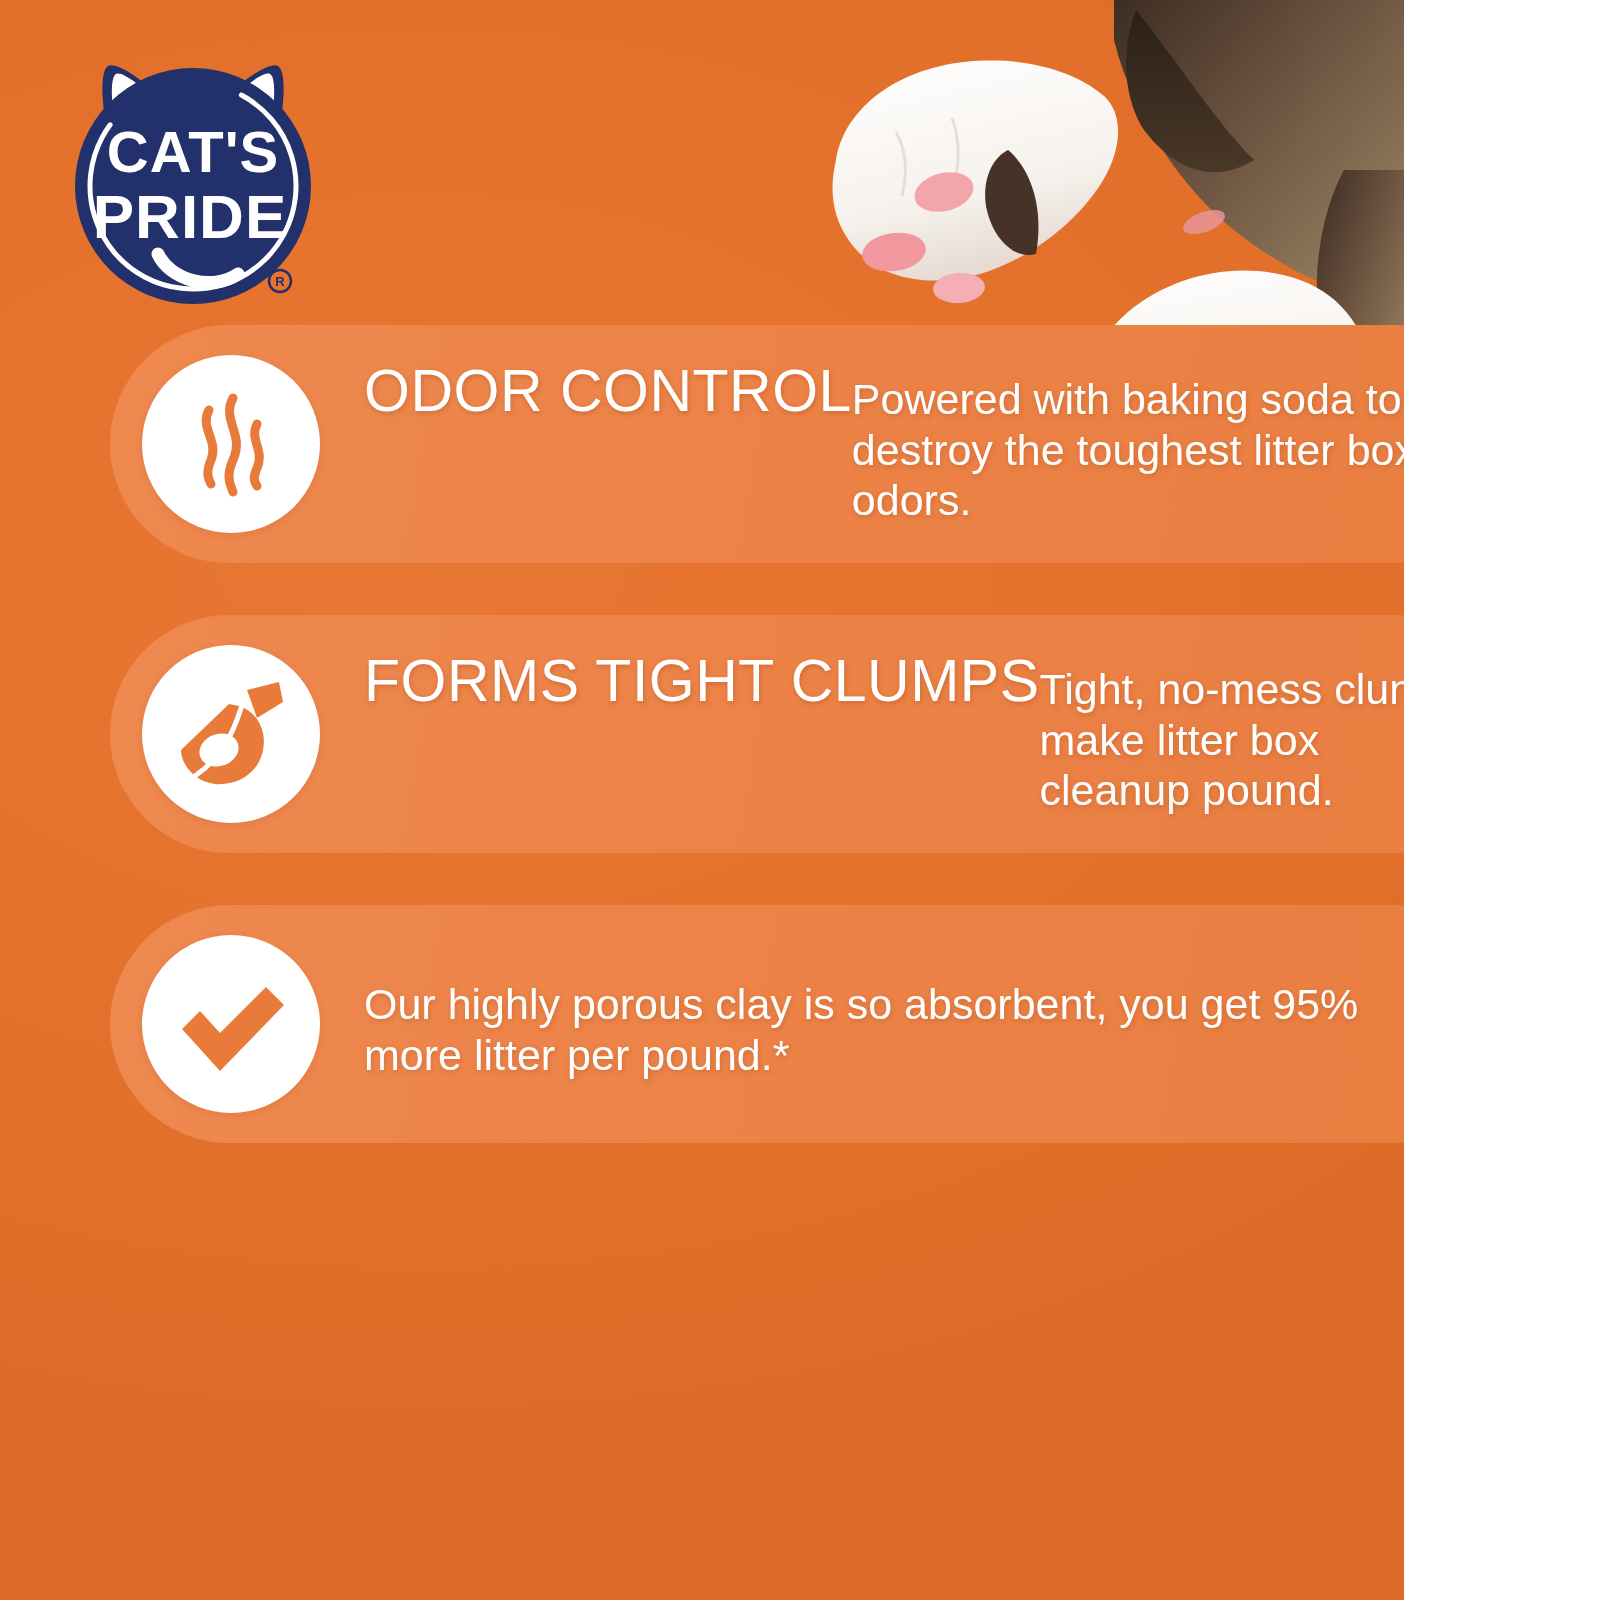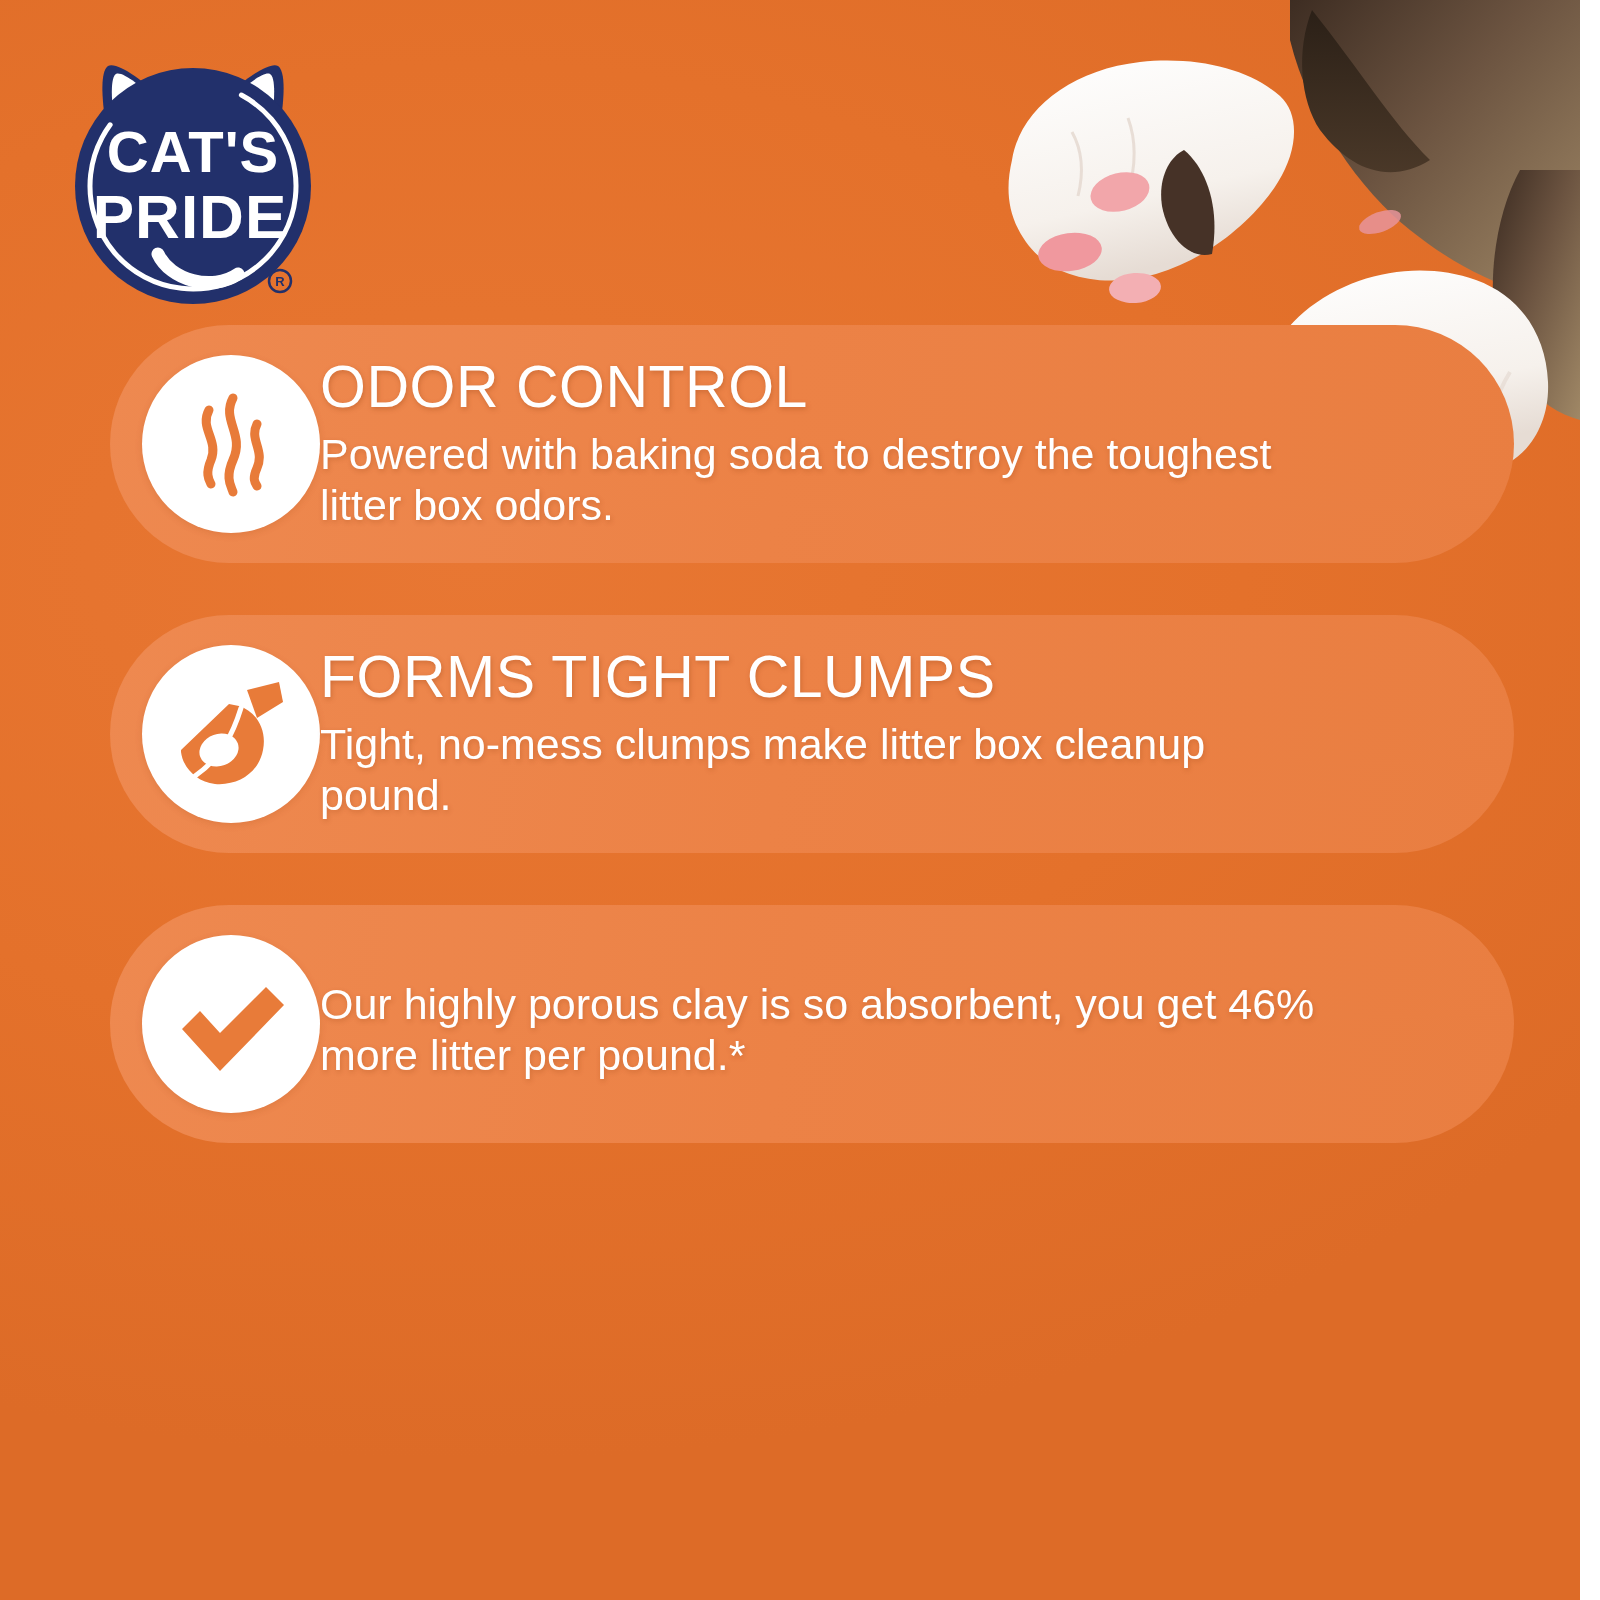--- a/index.html
+++ b/index.html
@@ -8,21 +8,21 @@
   }
   body {
     width: 1600px;
     height: 1600px;
     overflow: hidden;
     font-family: "Liberation Sans", sans-serif;
   }
 
   #poster {
     position: relative;
-    width: 1580px;
+    width: 1404px;
     height: 1600px;
     background: #E4712B;
     background-image:
       radial-gradient(ellipse 1400px 900px at 30% 35%, #E87733 0%, #E4712B 55%, #DD6B27 100%);
     overflow: hidden;
   }
 
   
   #logo-wrap {
     position: absolute;
@@ -74,23 +74,24 @@
     border-radius: 50%;
     background: #FFFFFF;
     display: flex;
     align-items: center;
     justify-content: center;
     box-shadow: 0 2px 7px rgba(150,60,15,0.16);
   }
   .icon-badge svg { display: block; }
 
   .feature-text {
+    margin-left: 44px;
     padding-right: 40px;
     display: flex;
-    flex-direction: column;
+    flex-direction: row;
     justify-content: center;
   }
 
   .feature-title {
     color: #FFFFFF;
     font-size: 59px;
     line-height: 1.0;
     font-weight: 400;
     letter-spacing: 0.5px;
     text-transform: uppercase;
@@ -248,21 +249,21 @@
       </div>
     </div>
 
     <div class="feature-card">
       <div class="icon-badge">
         <svg width="122" height="122" viewBox="0 0 122 122" xmlns="http://www.w3.org/2000/svg">
           <path d="M12 66 L30 48 L50 70 L96 24 L114 42 L50 108 Z" fill="#E87B39"></path>
         </svg>
       </div>
       <div class="feature-text">
-        <div class="feature-desc">Our highly porous clay is so absorbent, you get 46% more litter per pound.*</div>
+        <div class="feature-desc">Our highly porous clay is so absorbent, you get 95% more litter per pound.*</div>
       </div>
     </div>
 
 
   </div>
 
 
 </div>
 
 </body></html>

